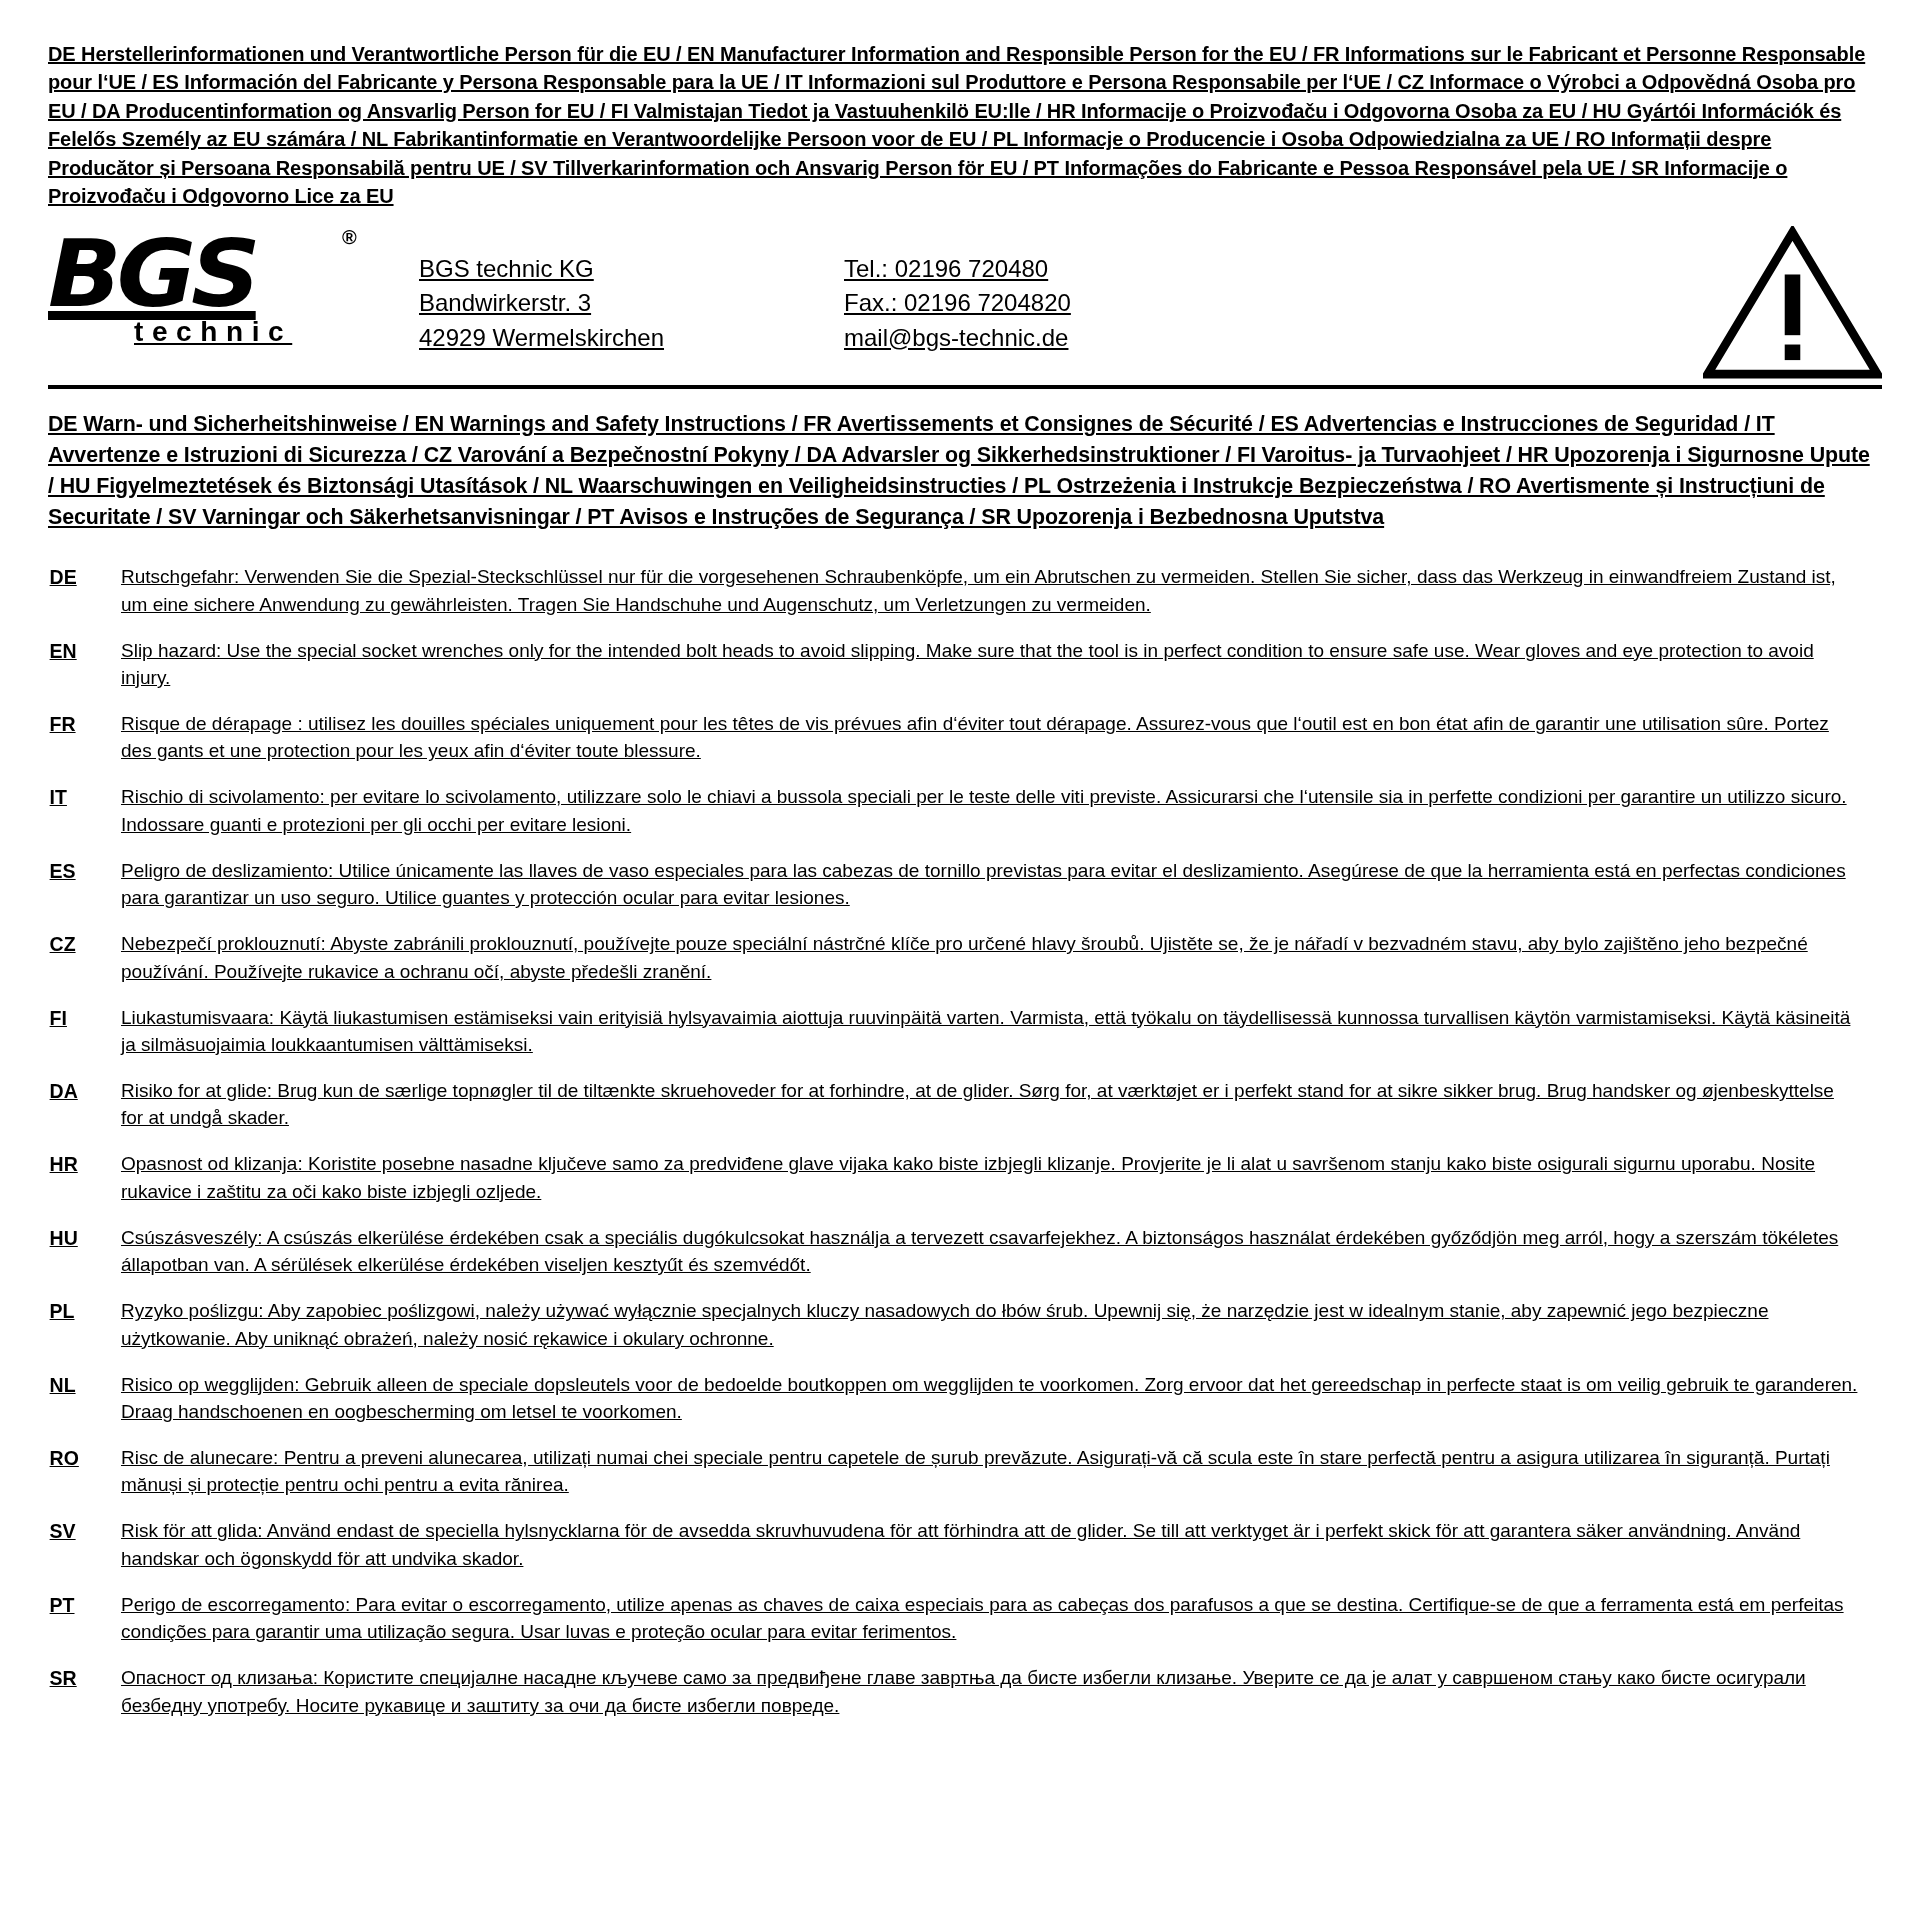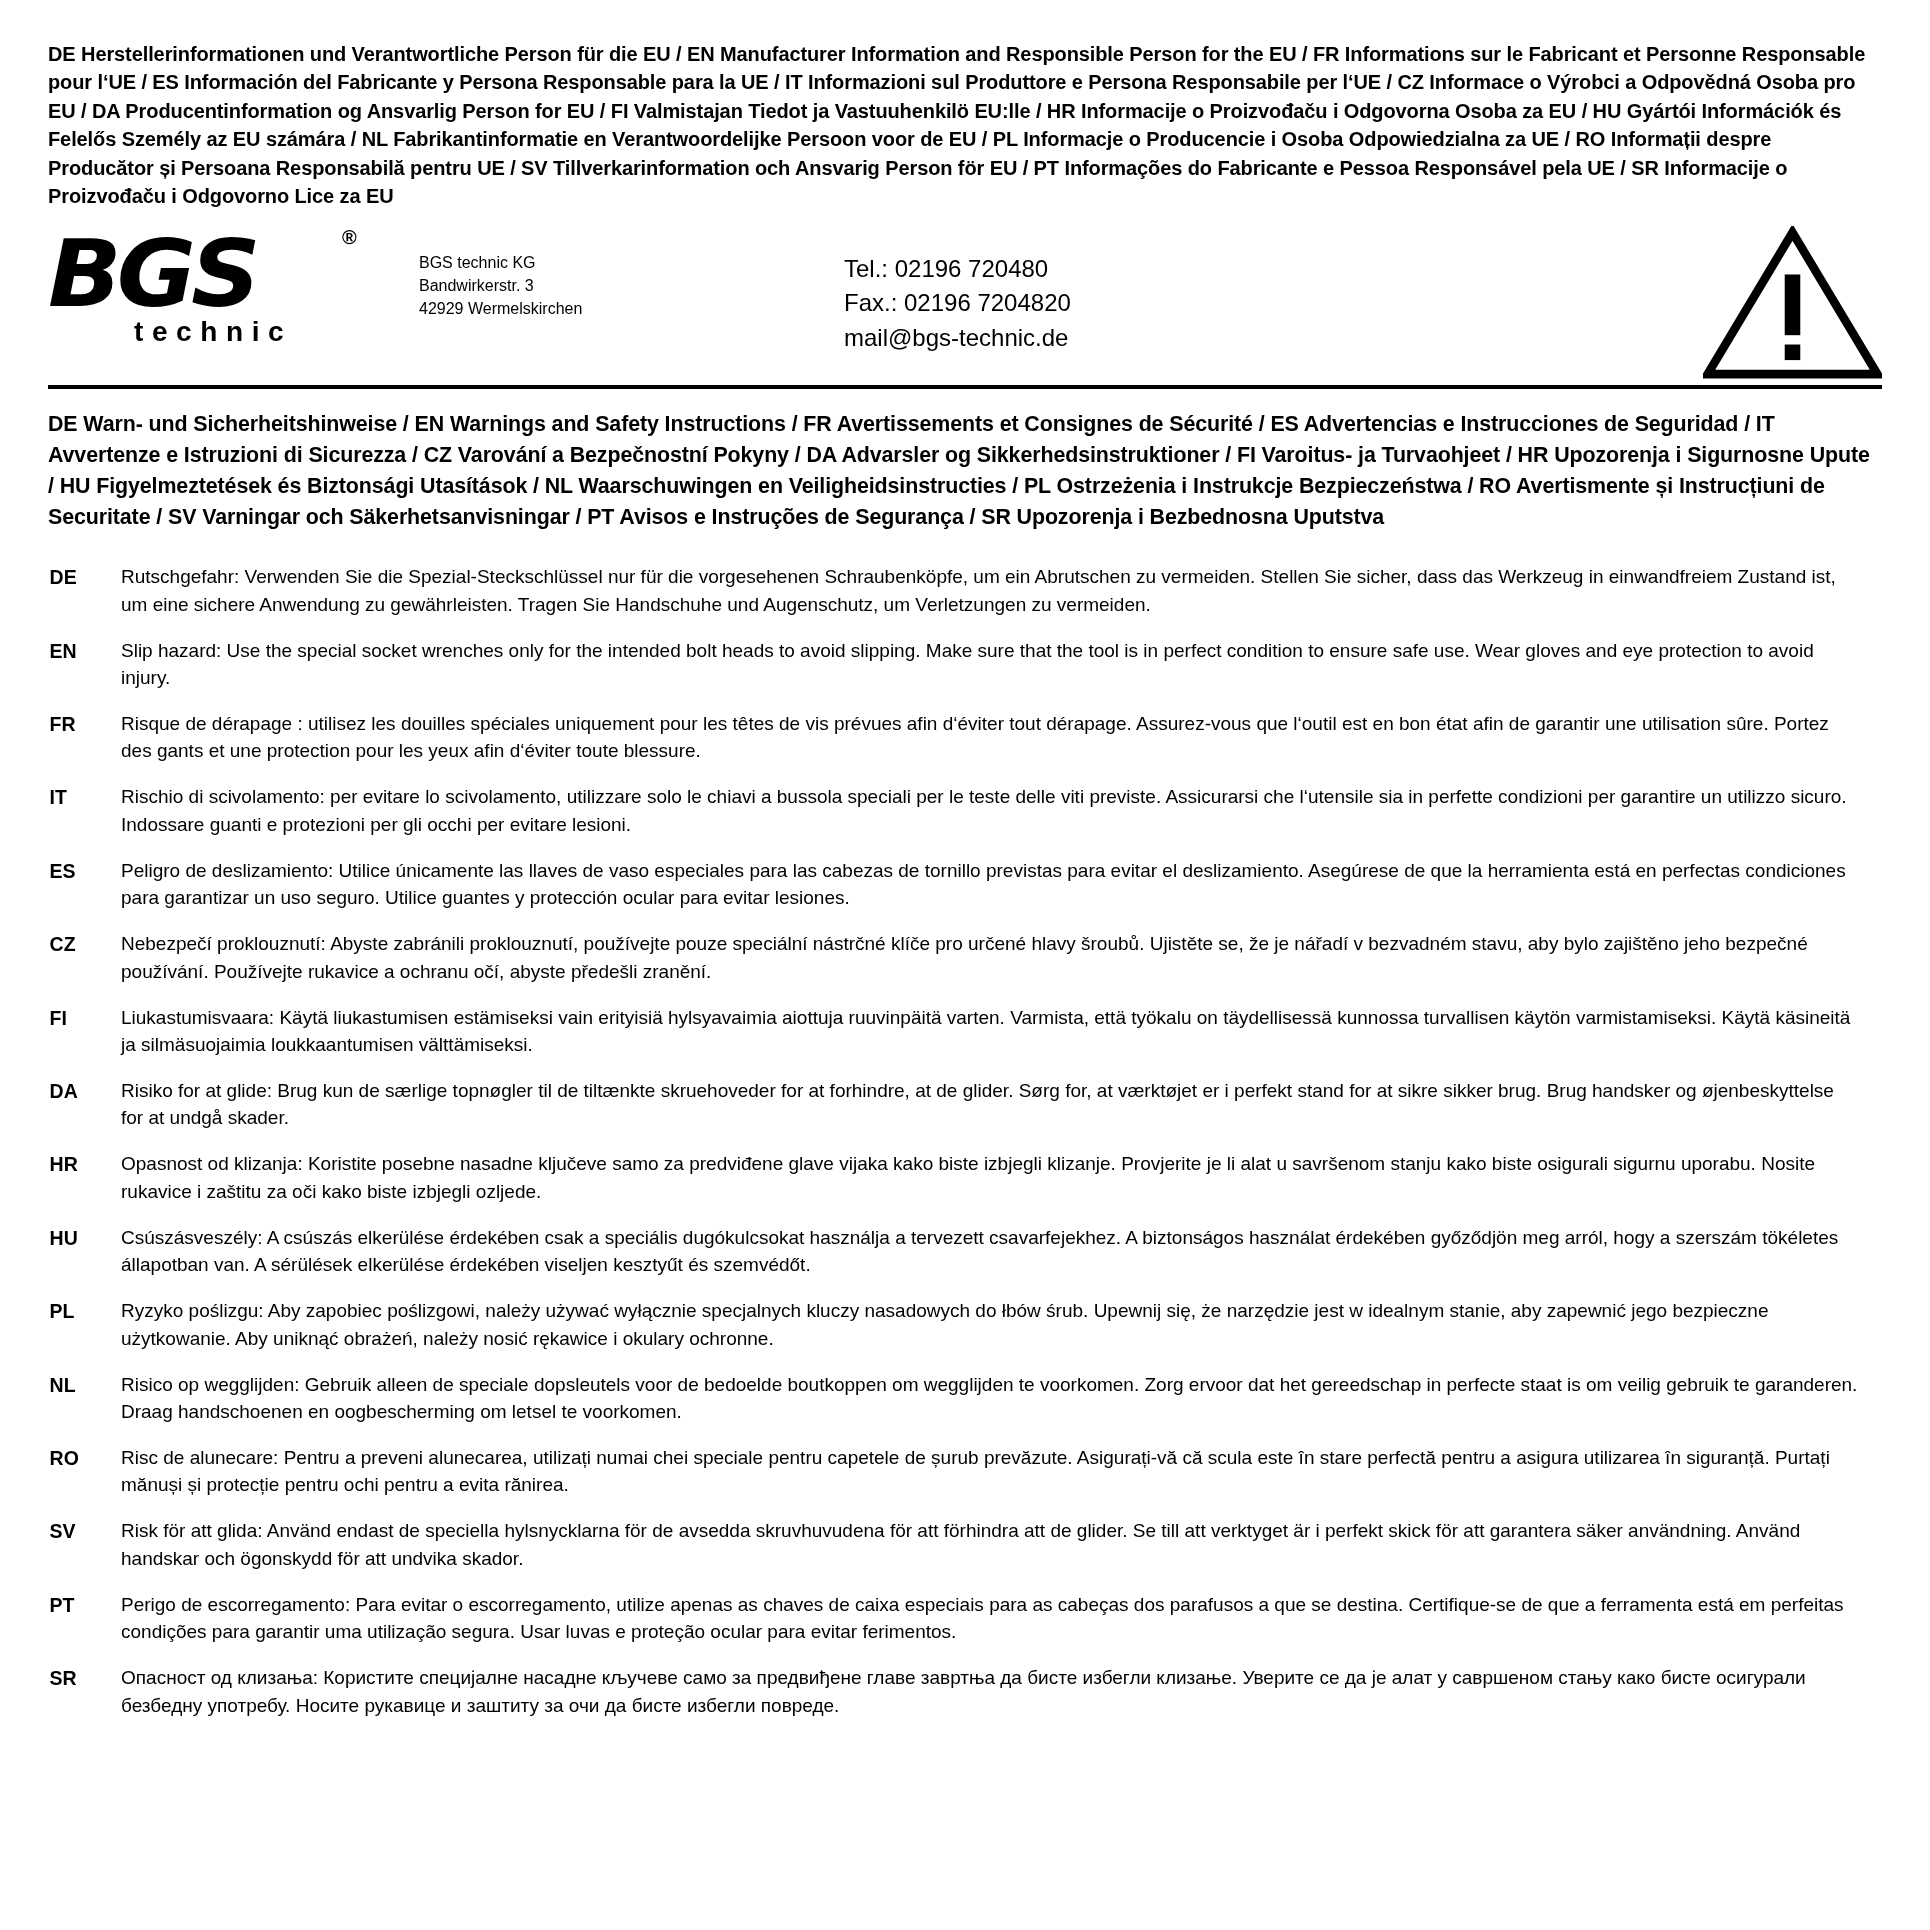--- a/index.html
+++ b/index.html
@@ -13,20 +13,21 @@
     font-family: "Liberation Sans", sans-serif;
     color: #000000;
     -webkit-font-smoothing: antialiased;
   }
   .page {
     position: relative;
     width: 1930px;
     height: 1706px;
     box-sizing: border-box;
     padding: 40px 48px 12px 48px;
+    text-decoration: underline;
   }
 
   
   .top-heading {
     font-size: 20px;
     font-weight: bold;
     line-height: 1.42;
     letter-spacing: -0.1px;
     text-align: left;
     margin: 0 0 14px 0;
@@ -67,21 +68,21 @@
   }
   .logo-technic {
     font-size: 28px;
     font-weight: bold;
     letter-spacing: 8.6px;
     margin-top: -4.7px;
     margin-left: 86px;
   }
   .addr {
     flex: 0 0 389px;
-    font-size: 16px;
+    font-size: 24px;
     line-height: 1.42;
     padding-top: 28px;
   }
   .contact {
     flex: 0 0 335px;
     font-size: 24px;
     line-height: 1.42;
     padding-top: 28px;
   }
   .website {

